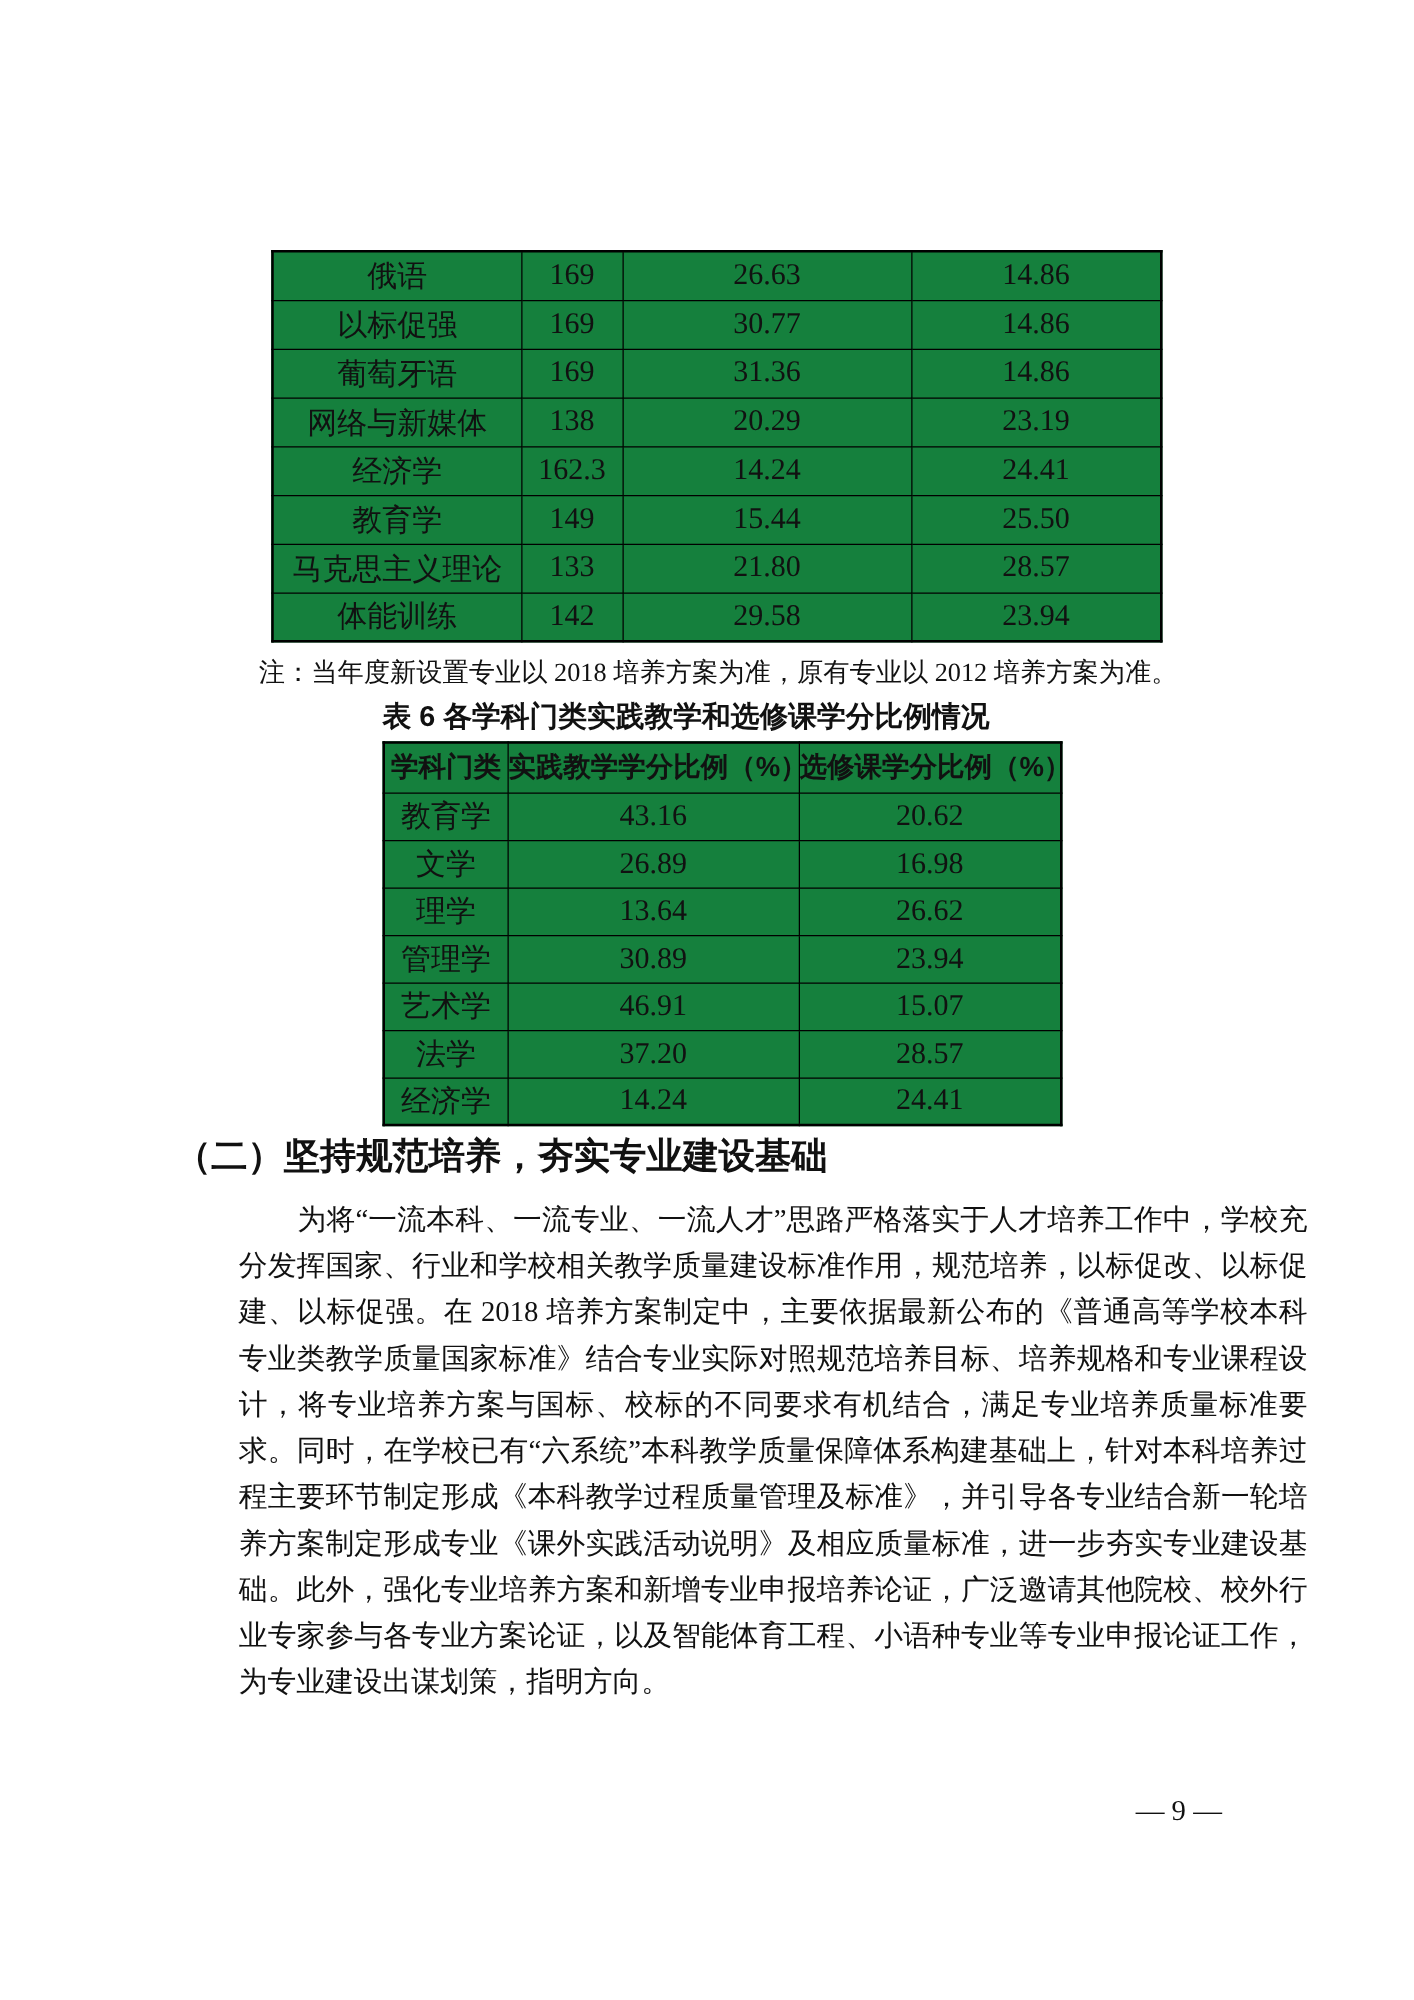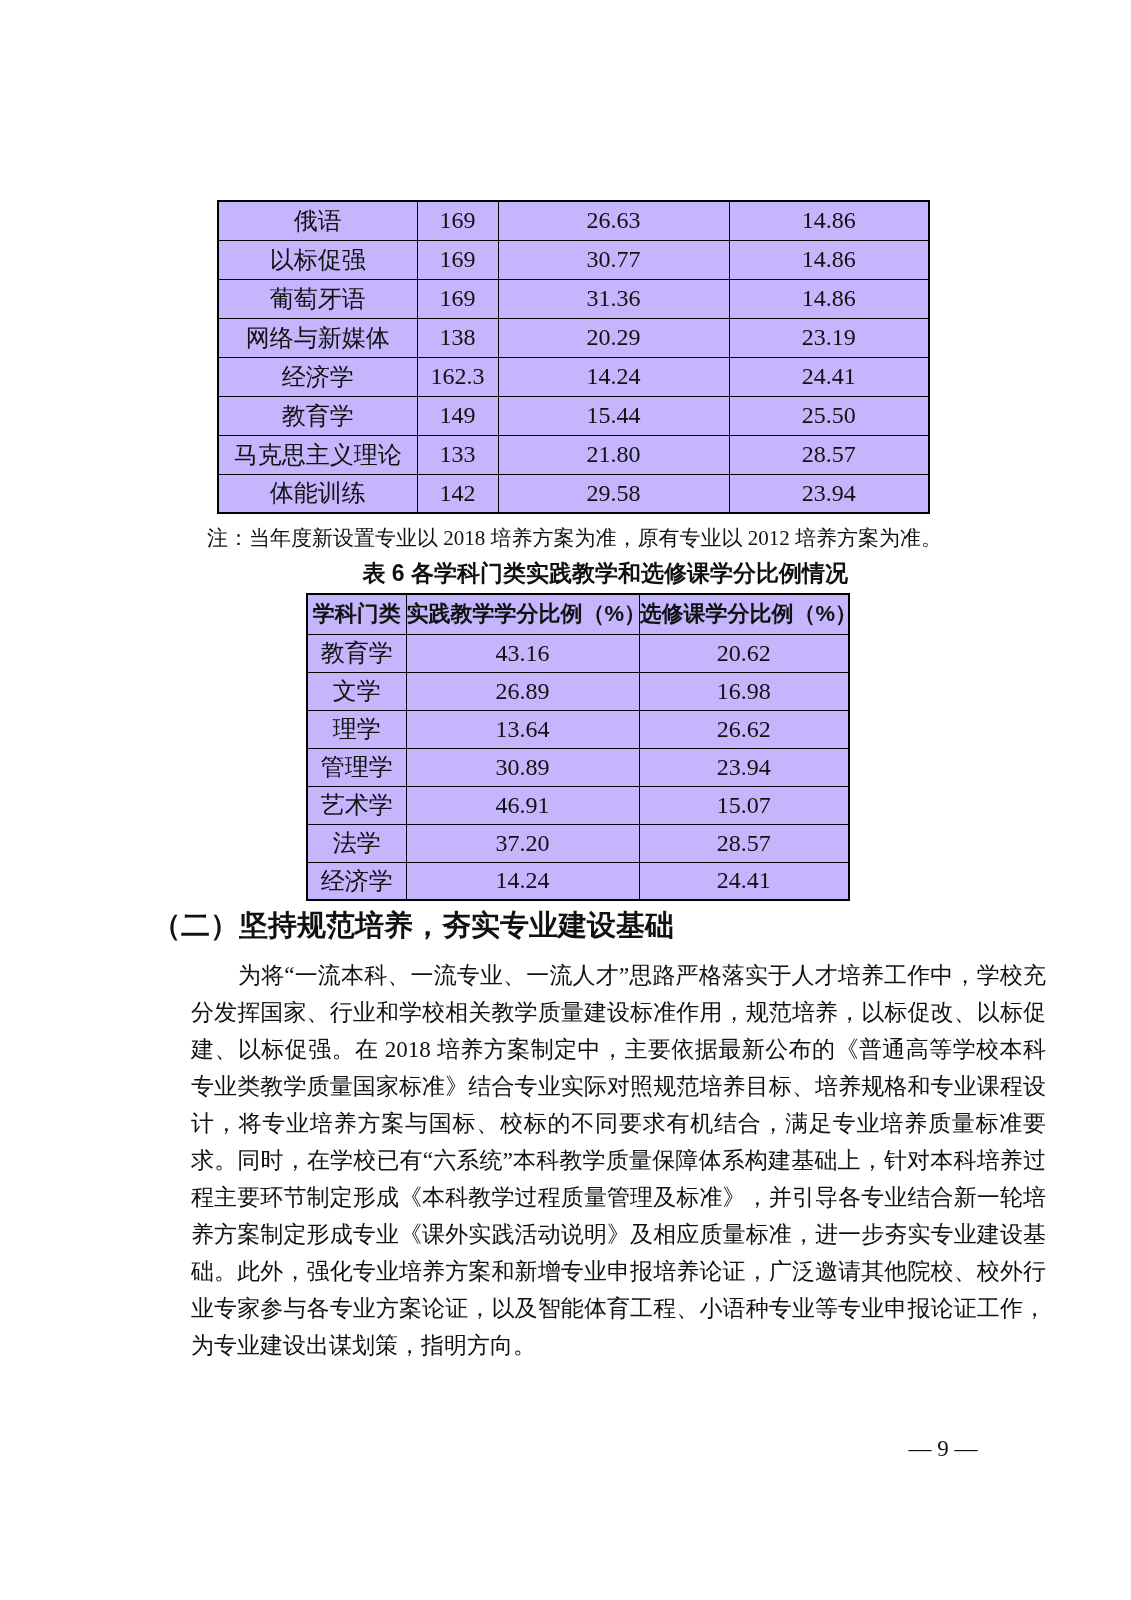--- a/index.html
+++ b/index.html
@@ -3,46 +3,46 @@
 <meta charset="utf-8">
 <style>
   html,body{margin:0;padding:0;}
   body{
     width:1131px;height:1600px;
     background:#ffffff;color:#111;
     position:relative;overflow:hidden;
     font-family:"Liberation Serif","DejaVu Serif",serif;
   }
   
-  table{border-collapse:collapse;table-layout:fixed;position:absolute;background:#c4b5fd;}
+  table{border-collapse:collapse;table-layout:fixed;position:absolute;background:#15803d;}
   td,th{border:1.5px solid #000;text-align:center;vertical-align:middle;padding:0;overflow:hidden;white-space:nowrap;}
   .t1{left:217px;top:200px;width:711px;border:2.5px solid #000;}
   .t1 tr{height:39px;}
   .t1 td{font-size:24px;}
   .t6{left:306px;top:593px;width:542px;border:2.5px solid #000;}
   .t6 thead tr{height:40px;}
   .t6 tbody tr{height:38px;}
   .t6 th{
     font-family:"Liberation Sans","DejaVu Sans",sans-serif;
     font-weight:bold;font-size:22px;
   }
   .t6 td{font-size:24px;}
   
   .note{
     position:absolute;left:207px;top:525px;
     font-size:21px;line-height:27px;white-space:nowrap;
   }
   .t6-title{
     position:absolute;left:306px;top:560px;width:542px;
-    text-align:right;white-space:nowrap;
+    text-align:left;white-space:nowrap;
     font-family:"Liberation Sans","DejaVu Sans",sans-serif;
     font-weight:bold;font-size:23px;line-height:27px;
   }
   .sec-heading{
-    position:absolute;left:152px;top:904px;width:900px;
+    position:absolute;left:140px;top:904px;width:900px;
     font-family:"Liberation Sans","DejaVu Sans",sans-serif;
     font-weight:bold;font-size:29px;line-height:42px;white-space:nowrap;
   }
   .body-par{
     position:absolute;left:150px;top:957px;width:855px;
     font-size:23px;line-height:37px;
     text-align:justify;text-justify:inter-ideograph;
     text-indent:47px;
     margin-left:41px;
   }

